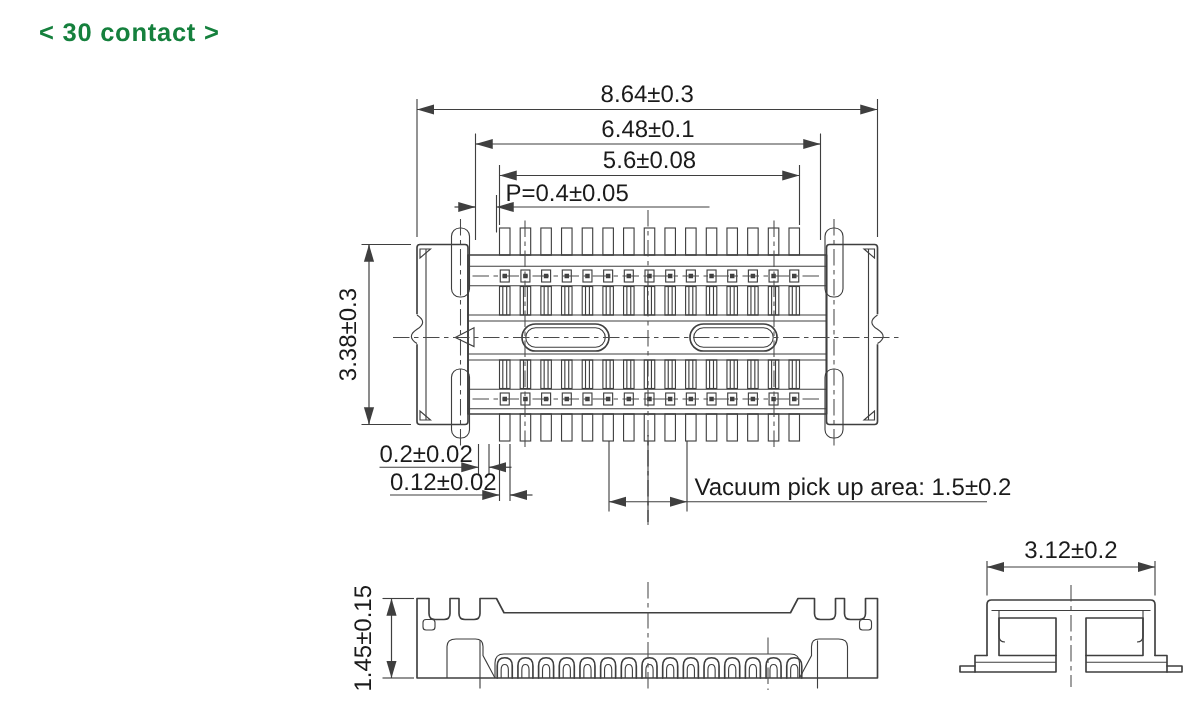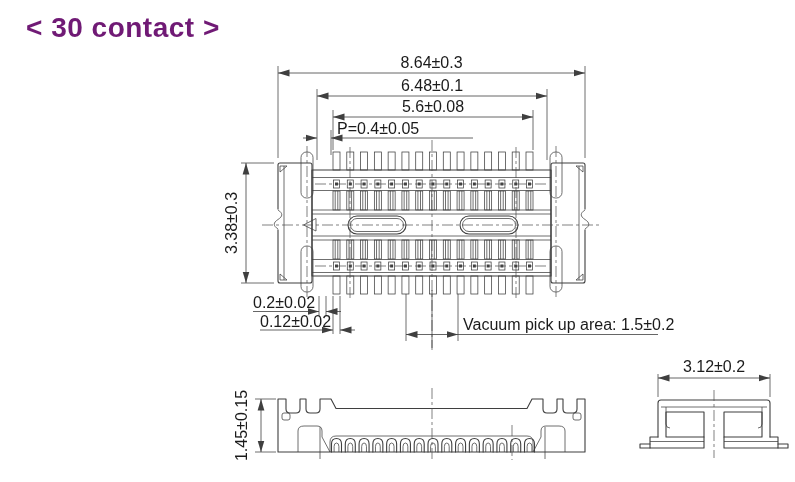--- a/index.html
+++ b/index.html
@@ -1,18 +1,18 @@
 <!DOCTYPE html>
 <html><head>
 <meta charset="utf-8">
 <style>
   html,body{margin:0;padding:0;background:#ffffff;}
   #stage{position:relative;width:795px;height:482px;background:#fff;overflow:hidden;
          font-family:"Liberation Sans", sans-serif;}
-  #title{position:absolute;left:26px;top:12px;font-size:28px;font-weight:bold;color:#701a75;
+  #title{position:absolute;left:26px;top:12px;font-size:17px;font-weight:bold;color:#15803d;
          letter-spacing:0.5px;}
   svg{position:absolute;left:0;top:0;}
   .ol{stroke:#3f3f3f;stroke-width:1.1;fill:none;stroke-linejoin:round;stroke-linecap:round;}
   .tl{stroke:#3f3f3f;stroke-width:0.75;fill:none;}
   .dim{stroke:#3f3f3f;stroke-width:0.8;fill:none;}
   .cl{stroke:#4a4a4a;stroke-width:0.7;fill:none;stroke-dasharray:11 3 3 3;}
   .er{fill:#ffffff;stroke:none;}
   text{fill:#1b1b1b;font-family:"Liberation Sans",sans-serif;font-size:16px;}
 </style>
 </head>

